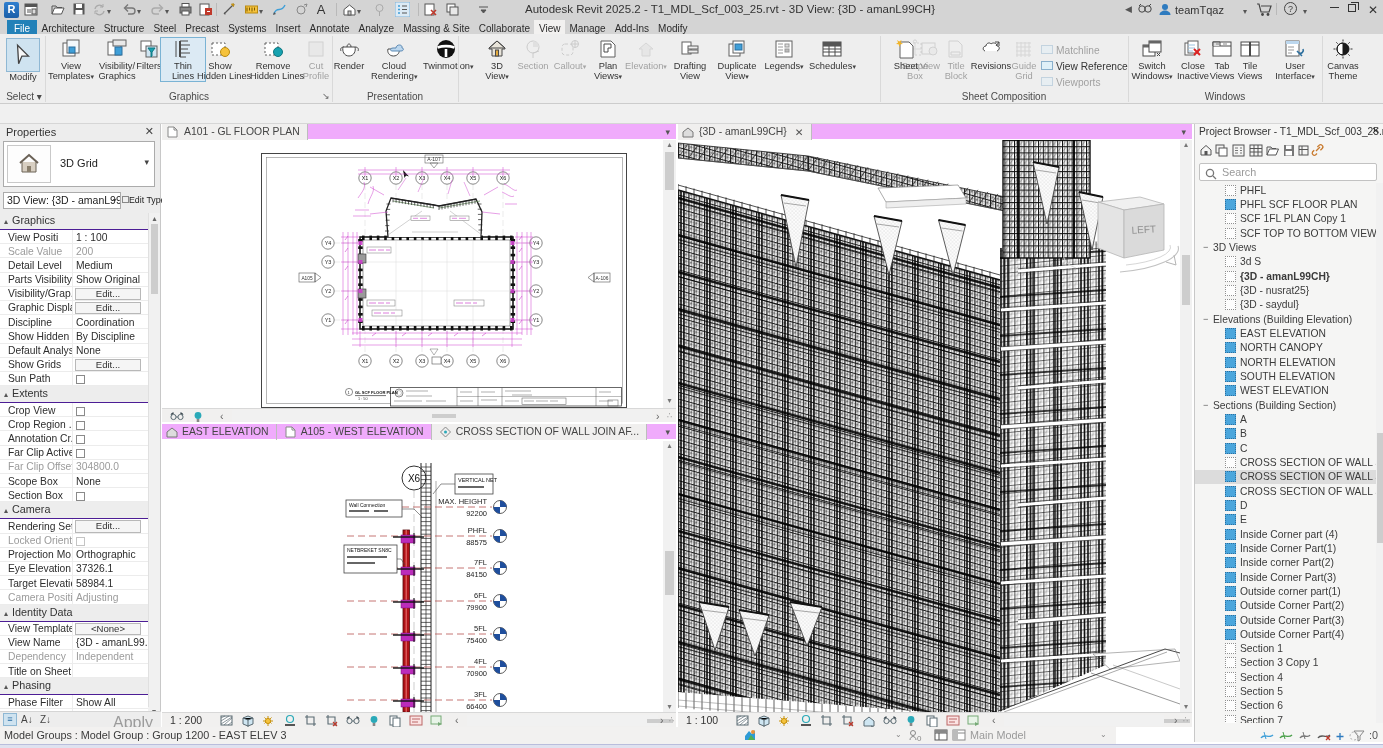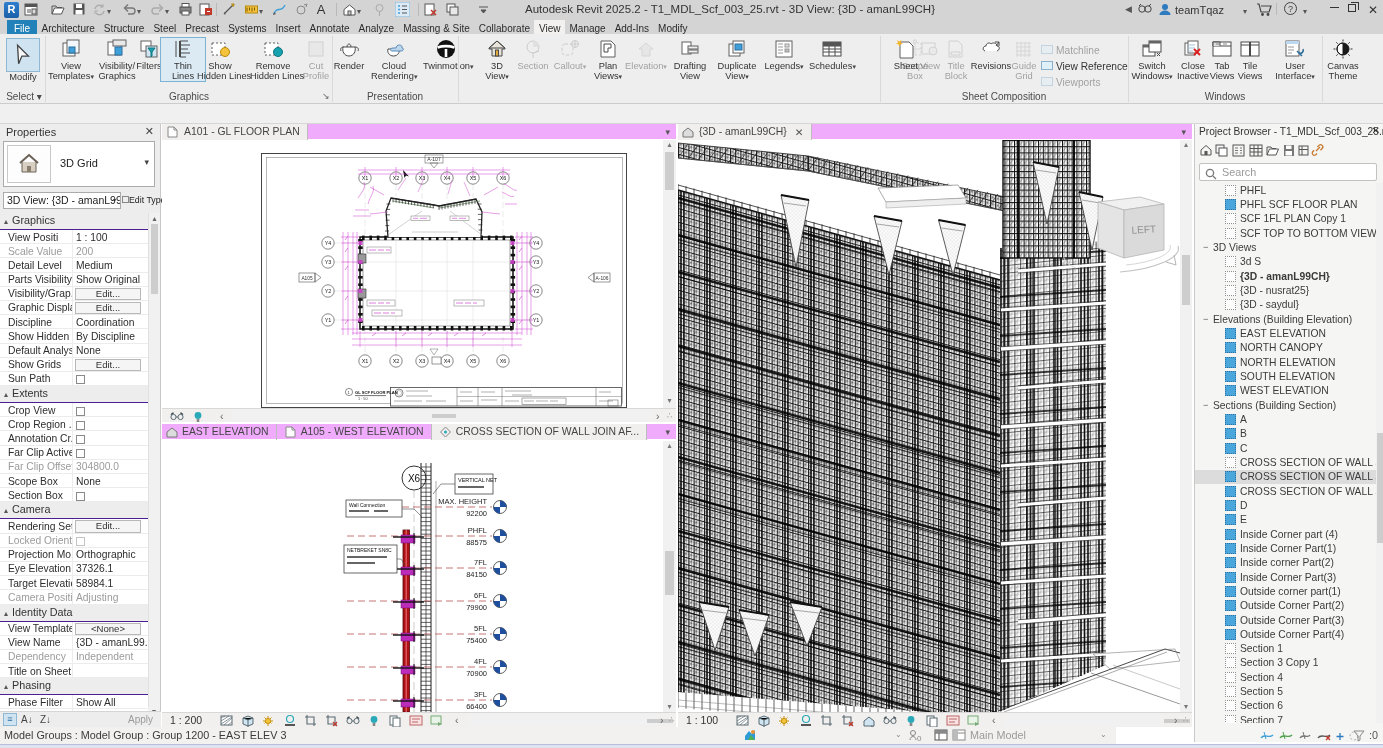--- a/index.html
+++ b/index.html
@@ -541,21 +541,21 @@
       <div style="margin:1px;height:9px;text-align:center;font-size:8px;color:#666">▴</div>
       <div class="scrthumb" style="margin:0 2px;height:70px"></div>
     </div>
     <div class="abs scrtrack" style="left:148px;top:583px;width:12px;height:14px">
       <div style="height:9px;text-align:center;font-size:8px;color:#666">▾</div>
     </div>
     <div class="abs" style="left:0;top:587px;width:161px;height:16px;background:#ededed;border-top:1px solid #d5d5d5">
       <span class="abs" style="left:3px;top:1px;width:14px;height:13px;background:#cfe3f0;border:1px solid #8fb8d4;font-size:9px;color:#2b6ca3;text-align:center">≡</span>
       <span class="abs" style="left:21px;top:2px;font-size:10px;color:#444">A↓</span>
       <span class="abs" style="left:40px;top:2px;font-size:10px;color:#444">Z↓</span>
-      <span class="abs" style="right:8px;top:2px;font-size:10px;color:#9b9b9b">Apply</span>
+      <span class="abs" style="right:8px;top:2px;font-size:16px;color:#9b9b9b">Apply</span>
     </div>
   </div>
 <div class="abs" id="browser">
     <div style="height:16px;font-size:10.2px;color:#333;padding:2px 14px 2px 4px;white-space:nowrap;overflow:hidden;position:relative">Project Browser - T1_MDL_Scf_003_25.rvt<span style="position:absolute;right:3px;top:1px;font-size:10px">✕</span></div>
     <div class="abs" style="left:4px;top:18px"><svg width="150" height="16" viewBox="0 0 150 16">
         <path d="M2 8l5-4.5L12 8v5H2z" fill="none" stroke="#555"></path>
         <rect x="5.5" y="9" width="3" height="4" fill="#555"></rect>
         <rect x="17" y="3" width="8" height="8" fill="none" stroke="#555"></rect>
         <rect x="20" y="6" width="8" height="8" fill="#fff" stroke="#555"></rect>
         <rect x="34" y="3" width="11" height="11" fill="none" stroke="#555"></rect>

